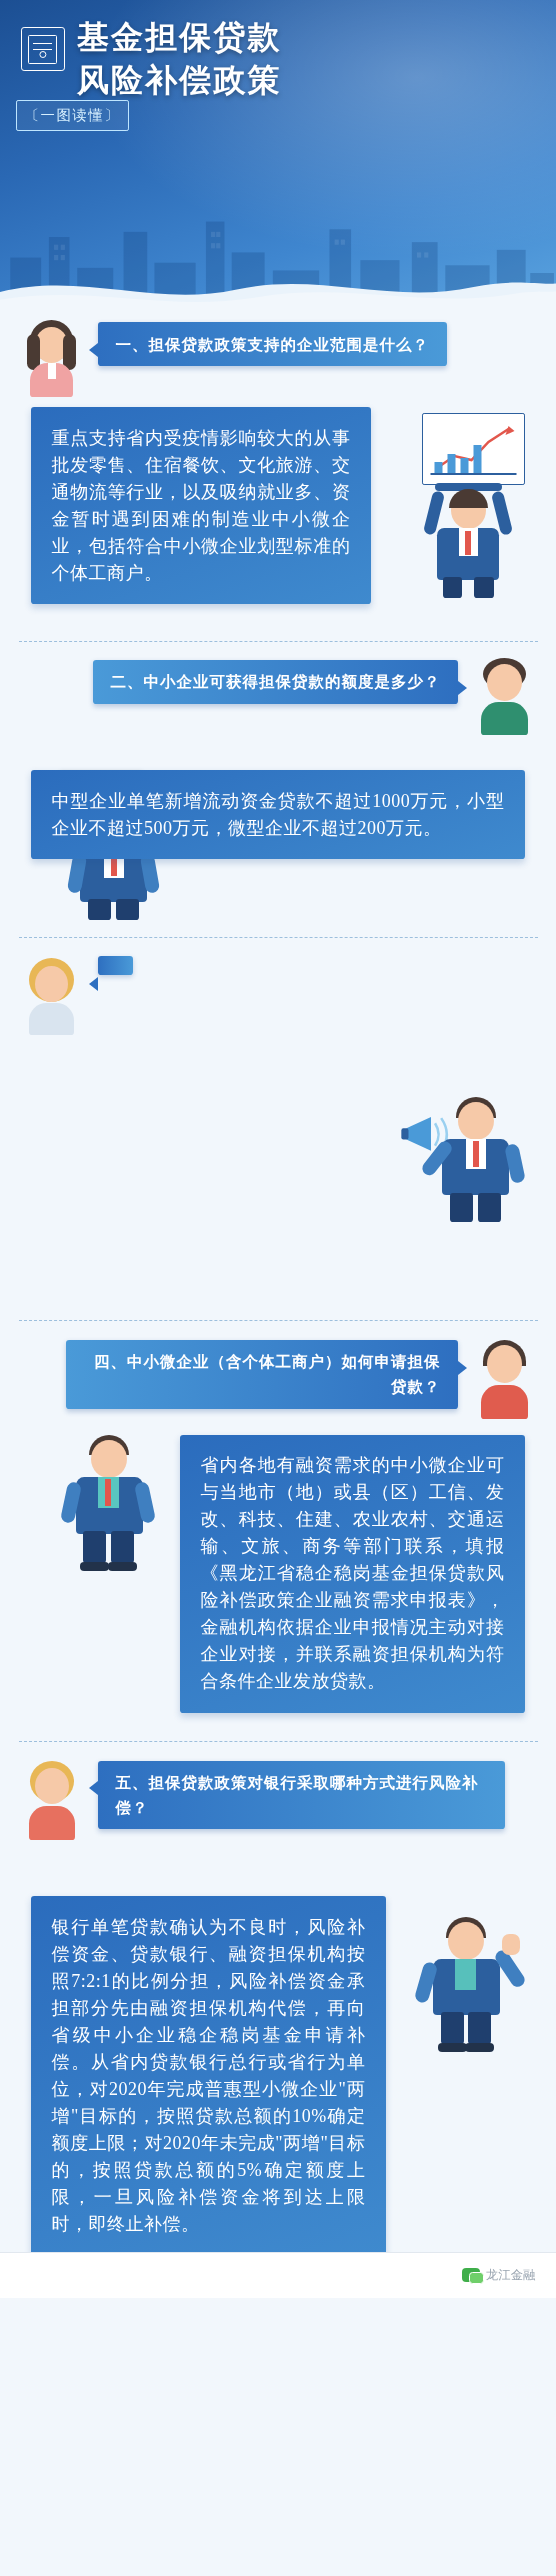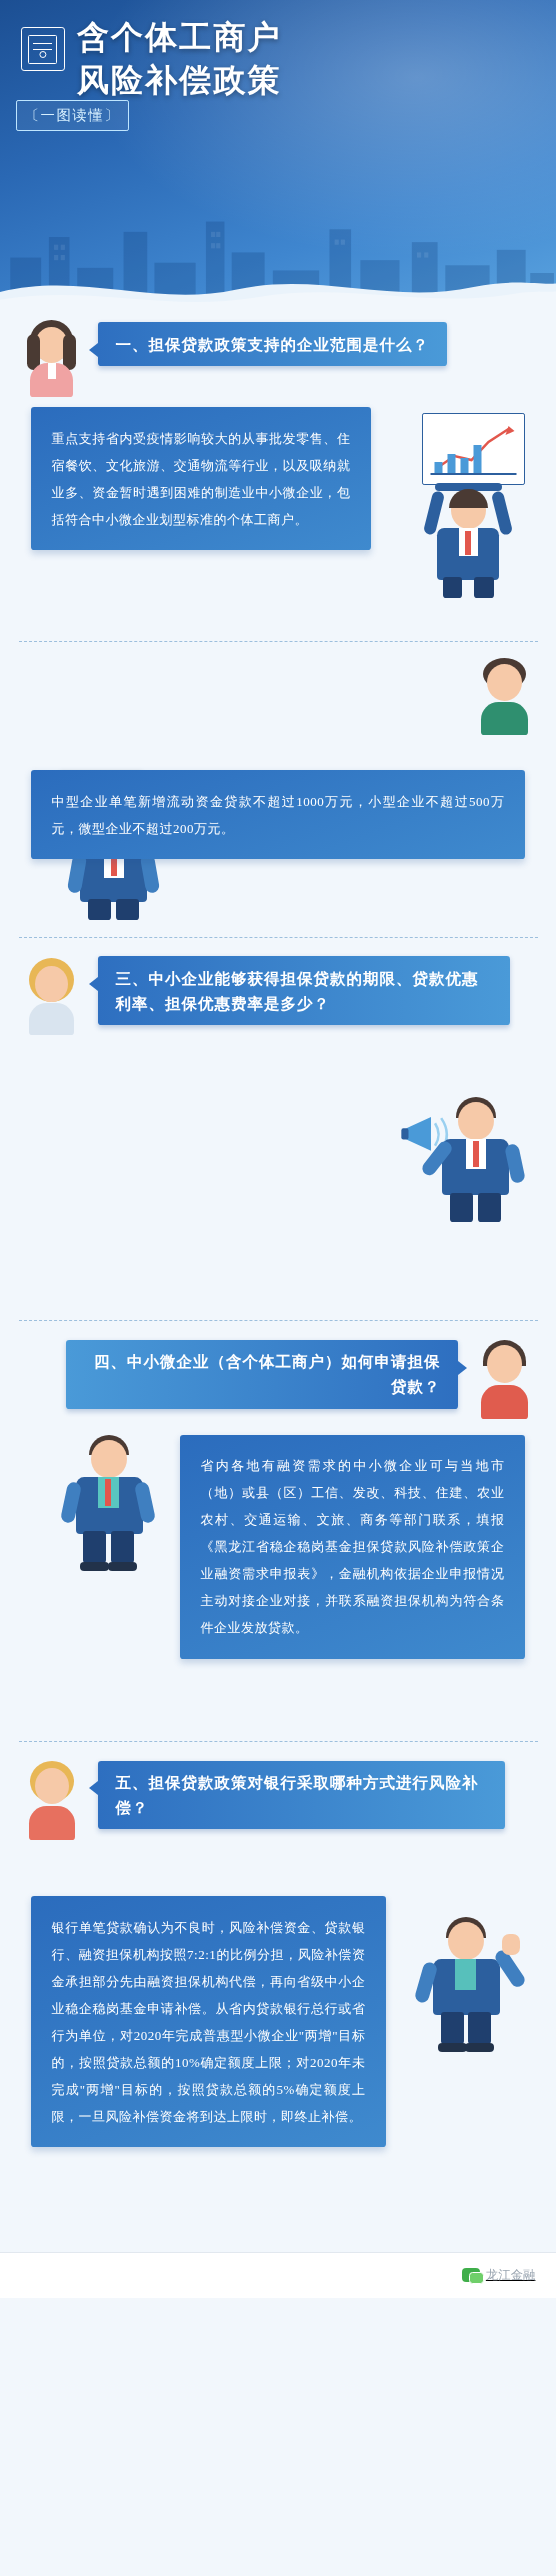--- a/index.html
+++ b/index.html
@@ -66,21 +66,21 @@
   .q-bar.right { float:right; margin-right:77px; text-align:right;
     background:linear-gradient(90deg,#4a9ad8,#2e6fc0); }
   .q-bar .tail-l, .q-bar .tail-r { position:absolute; top:20.6px; width:0; height:0; }
   .q-bar .tail-l { left:-9.3px; border-top:7.2px solid transparent; border-bottom:7.2px solid transparent; border-right:9.3px solid #2e6fc0; }
   .q-bar .tail-r { right:-9.3px; border-top:7.2px solid transparent; border-bottom:7.2px solid transparent; border-left:9.3px solid #2e6fc0; }
 
   
   .a-card {
     position:relative; margin:0 31px; padding:17.5px 20.6px;
     background:linear-gradient(160deg,#2b6cbd,#3f8ace);
-    color:#ffffff; font-size:13px; line-height:27px; letter-spacing:0.5px;
+    color:#ffffff; font-size:18px; line-height:27px; letter-spacing:0.5px;
     border-radius:3.1px; text-align:justify;
     box-shadow:0 3.1px 7.2px rgba(30,80,150,.22);
     font-family:"Liberation Serif", serif;
   }
 
   
   .figure { position:absolute; }
   .head { position:absolute; border-radius:50%; }
   .body-shape { position:absolute; }
 
@@ -101,21 +101,21 @@
 
   .chart-card {
     position:absolute; background:#ffffff; border:1.5px solid #2c5f9e; border-radius:2.1px;
   }
 
   
   .footer {
     position:relative; height:46px; background:#ffffff;
     border-top:0.5px solid #e2e8ef;
     display:flex; align-items:center; justify-content:flex-end;
-    padding-right:20.6px; gap:6.2px;text-decoration:underline;
+    padding-right:20.6px; gap:6.2px;
   }
   .footer .wechat {
     width:17.5px; height:14.4px; border-radius:4.1px; background:#3fae4a; position:relative;
   }
   .footer .wechat:after {
     content:""; position:absolute; right:-4.1px; bottom:-2.1px;
     width:12.4px; height:10.3px; border-radius:3.6px; background:#6fcf6a; border:1px solid #fff;
   }
   .footer .fname { color:#9aa5b1; font-size:12.4px; }
 
@@ -167,21 +167,21 @@
       <path d="M0,70 C180,40 320,95 500,65 C680,35 820,88 1000,58 C1030,53 1060,55 1080,54 L1080,90 L0,90 Z" fill="#f2f7fc"></path>
     </svg>
 
     <div class="logo-badge">
       <div class="inner">
           <span class="dot"></span>
         </div>
     </div>
 
     <div class="title-block">
-      <div class="title-line">含个体工商户</div>
+      <div class="title-line">基金担保贷款</div>
       <div class="title-line">风险补偿政策</div>
     </div>
 
     <div class="read-tag">〔一图读懂〕</div>
   </div>
 
   <div class="section">
     <div class="q-row clearfix" style="height:98px;">
       
       <div class="figure" style="left:20.6px; top:11.3px; width:62px; height:77px;">
@@ -232,20 +232,24 @@
     <div class="divider"></div>
   </div>
 
   <div class="section">
     <div class="q-row clearfix" style="height:103px;">
       <div class="figure" style="right:20.6px; top:11.3px; width:62px; height:77px;">
         <div class="head fig-hair-dark" style="left:9.3px; top:0; width:43px; height:32px;"></div>
         <div class="head fig-face" style="left:13.4px; top:6.2px; width:35px; height:37px;"></div>
         <div class="body-shape" style="left:7.2px; top:44px; width:47px; height:33px; background:#2f8f6f; border-radius:17.5px 17.5px 3.1px 3.1px;"></div>
       </div>
+      <div class="q-bar right" style="margin-right:98px;">
+        <span class="tail-r"></span>
+        <span>二、中小企业可获得担保贷款的额度是多少？</span>
+      </div>
     </div>
 
     <div style="position:relative; height:149px;">
       <div class="speech-bubble" style="left:57px; top:0; width:88px; height:45px;">
         <div class="dots">
             <span></span>
             <span></span>
             <span></span>
           </div>
       </div>
@@ -271,21 +275,20 @@
 
   <div class="section">
     <div class="q-row clearfix" style="height:118px;">
       <div class="figure" style="left:20.6px; top:15.5px; width:62px; height:77px;">
         <div class="head fig-hair-blond" style="left:8.2px; top:0; width:45px; height:44px;"></div>
         <div class="head fig-face" style="left:14.4px; top:7.2px; width:33px; height:36px;"></div>
         <div class="body-shape" style="left:8.2px; top:45px; width:45px; height:32px; background:#d9e4ef; border-radius:17.5px 17.5px 3.1px 3.1px;"></div>
       </div>
       <div class="q-bar" style="margin-left:98px; max-width:412px;">
         <span class="tail-l"></span>
-        <span>三、中小企业能够获得担保贷款的期限、贷款优惠利率、担保优惠费率是多少？</span>
       </div>
     </div>
 
     <div style="position:relative; height:242px;">
 
       <div class="figure" style="right:31px; top:31px; width:124px; height:155px;">
 
         <svg viewBox="0 0 120 90" style="position:absolute; left:0; top:20.6px; width:62px; height:46px;">
           <polygon points="10,30 58,8 58,74 10,52" fill="#4a9ad8"></polygon>
           <rect x="0" y="30" width="14" height="22" rx="4" fill="#2c5f9e"></rect>

